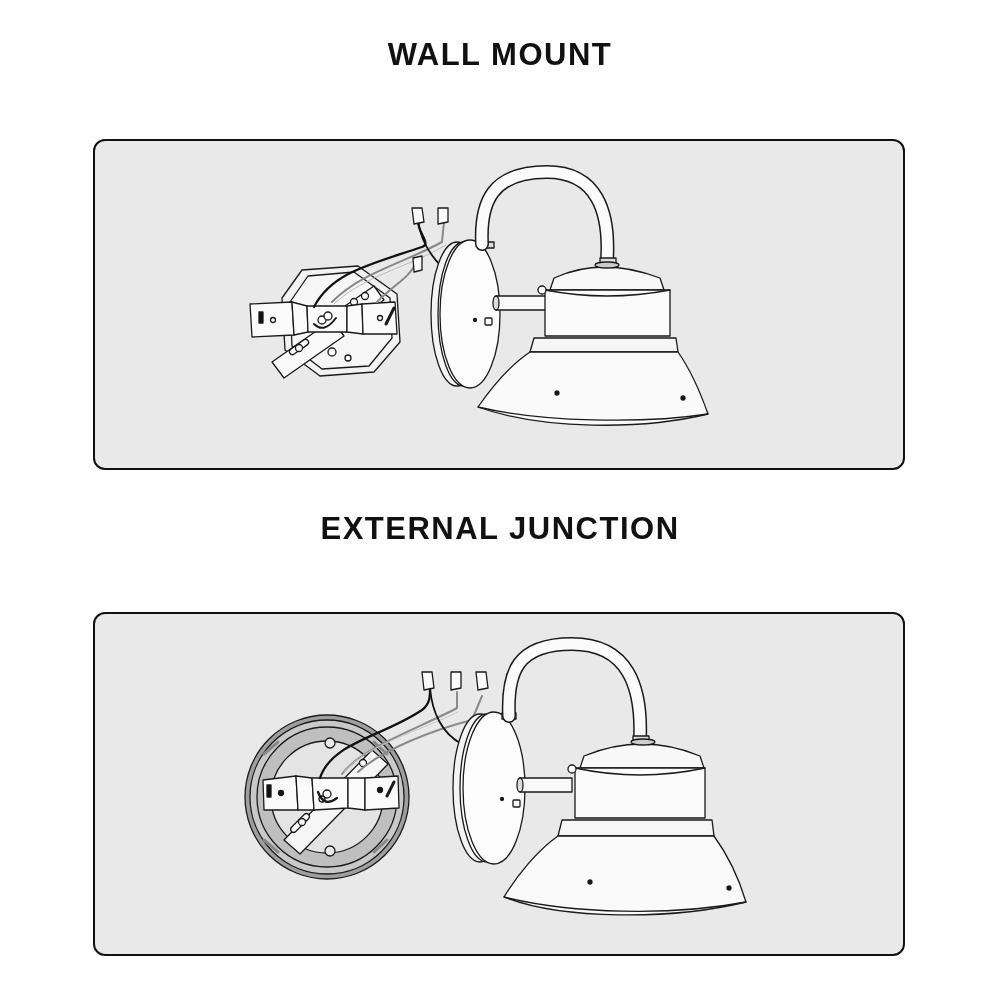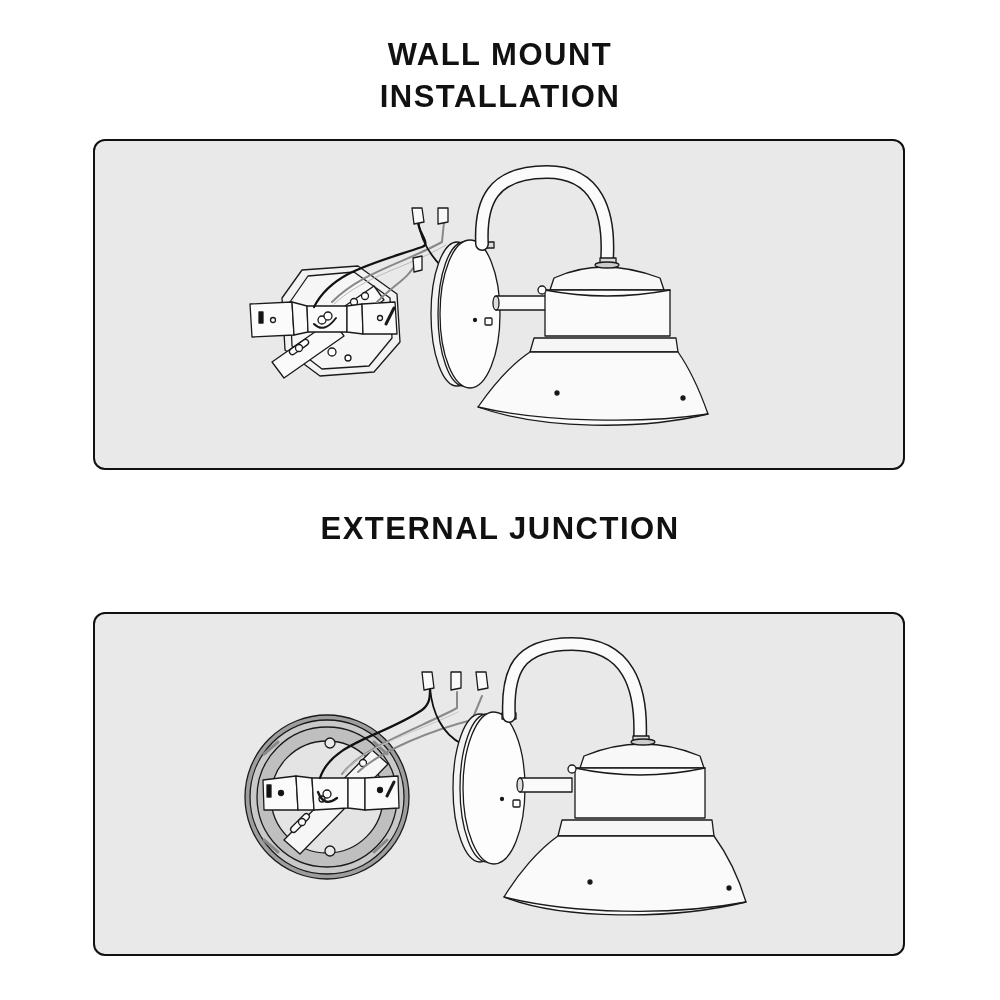--- a/index.html
+++ b/index.html
@@ -11,21 +11,20 @@
   .panel { position:absolute; left:93px; width:812px; background:#e9e9e9; border:2px solid #111; border-radius:12px; box-sizing:border-box; overflow:hidden; }
   #panel-1 { top:139px; height:331px; }
   #panel-2 { top:612px; height:344px; }
   svg { position:absolute; left:0; top:0; }
 </style>
 </head>
 <body>
 
 <div id="title-1" class="title">
   <span>WALL MOUNT</span>
-  <span>INSTALLATION</span>
 </div>
 
 <div id="panel-1" class="panel">
   <svg width="812" height="331" viewBox="93 139 812 331">
     <g fill="none" stroke="#1a1a1a" stroke-width="1.3" stroke-linejoin="round" stroke-linecap="round">
 
       <g>
         <polygon points="300,268 356,264 395,292 398,340 372,370 318,374 283,348 280,296" fill="#f2f2f2"></polygon>
         <polygon points="306,274 352,270 388,296 390,336 367,364 320,367 290,344 288,300" fill="#f6f6f6"></polygon>
         <circle cx="330" cy="350" r="4" fill="#fff"></circle>

